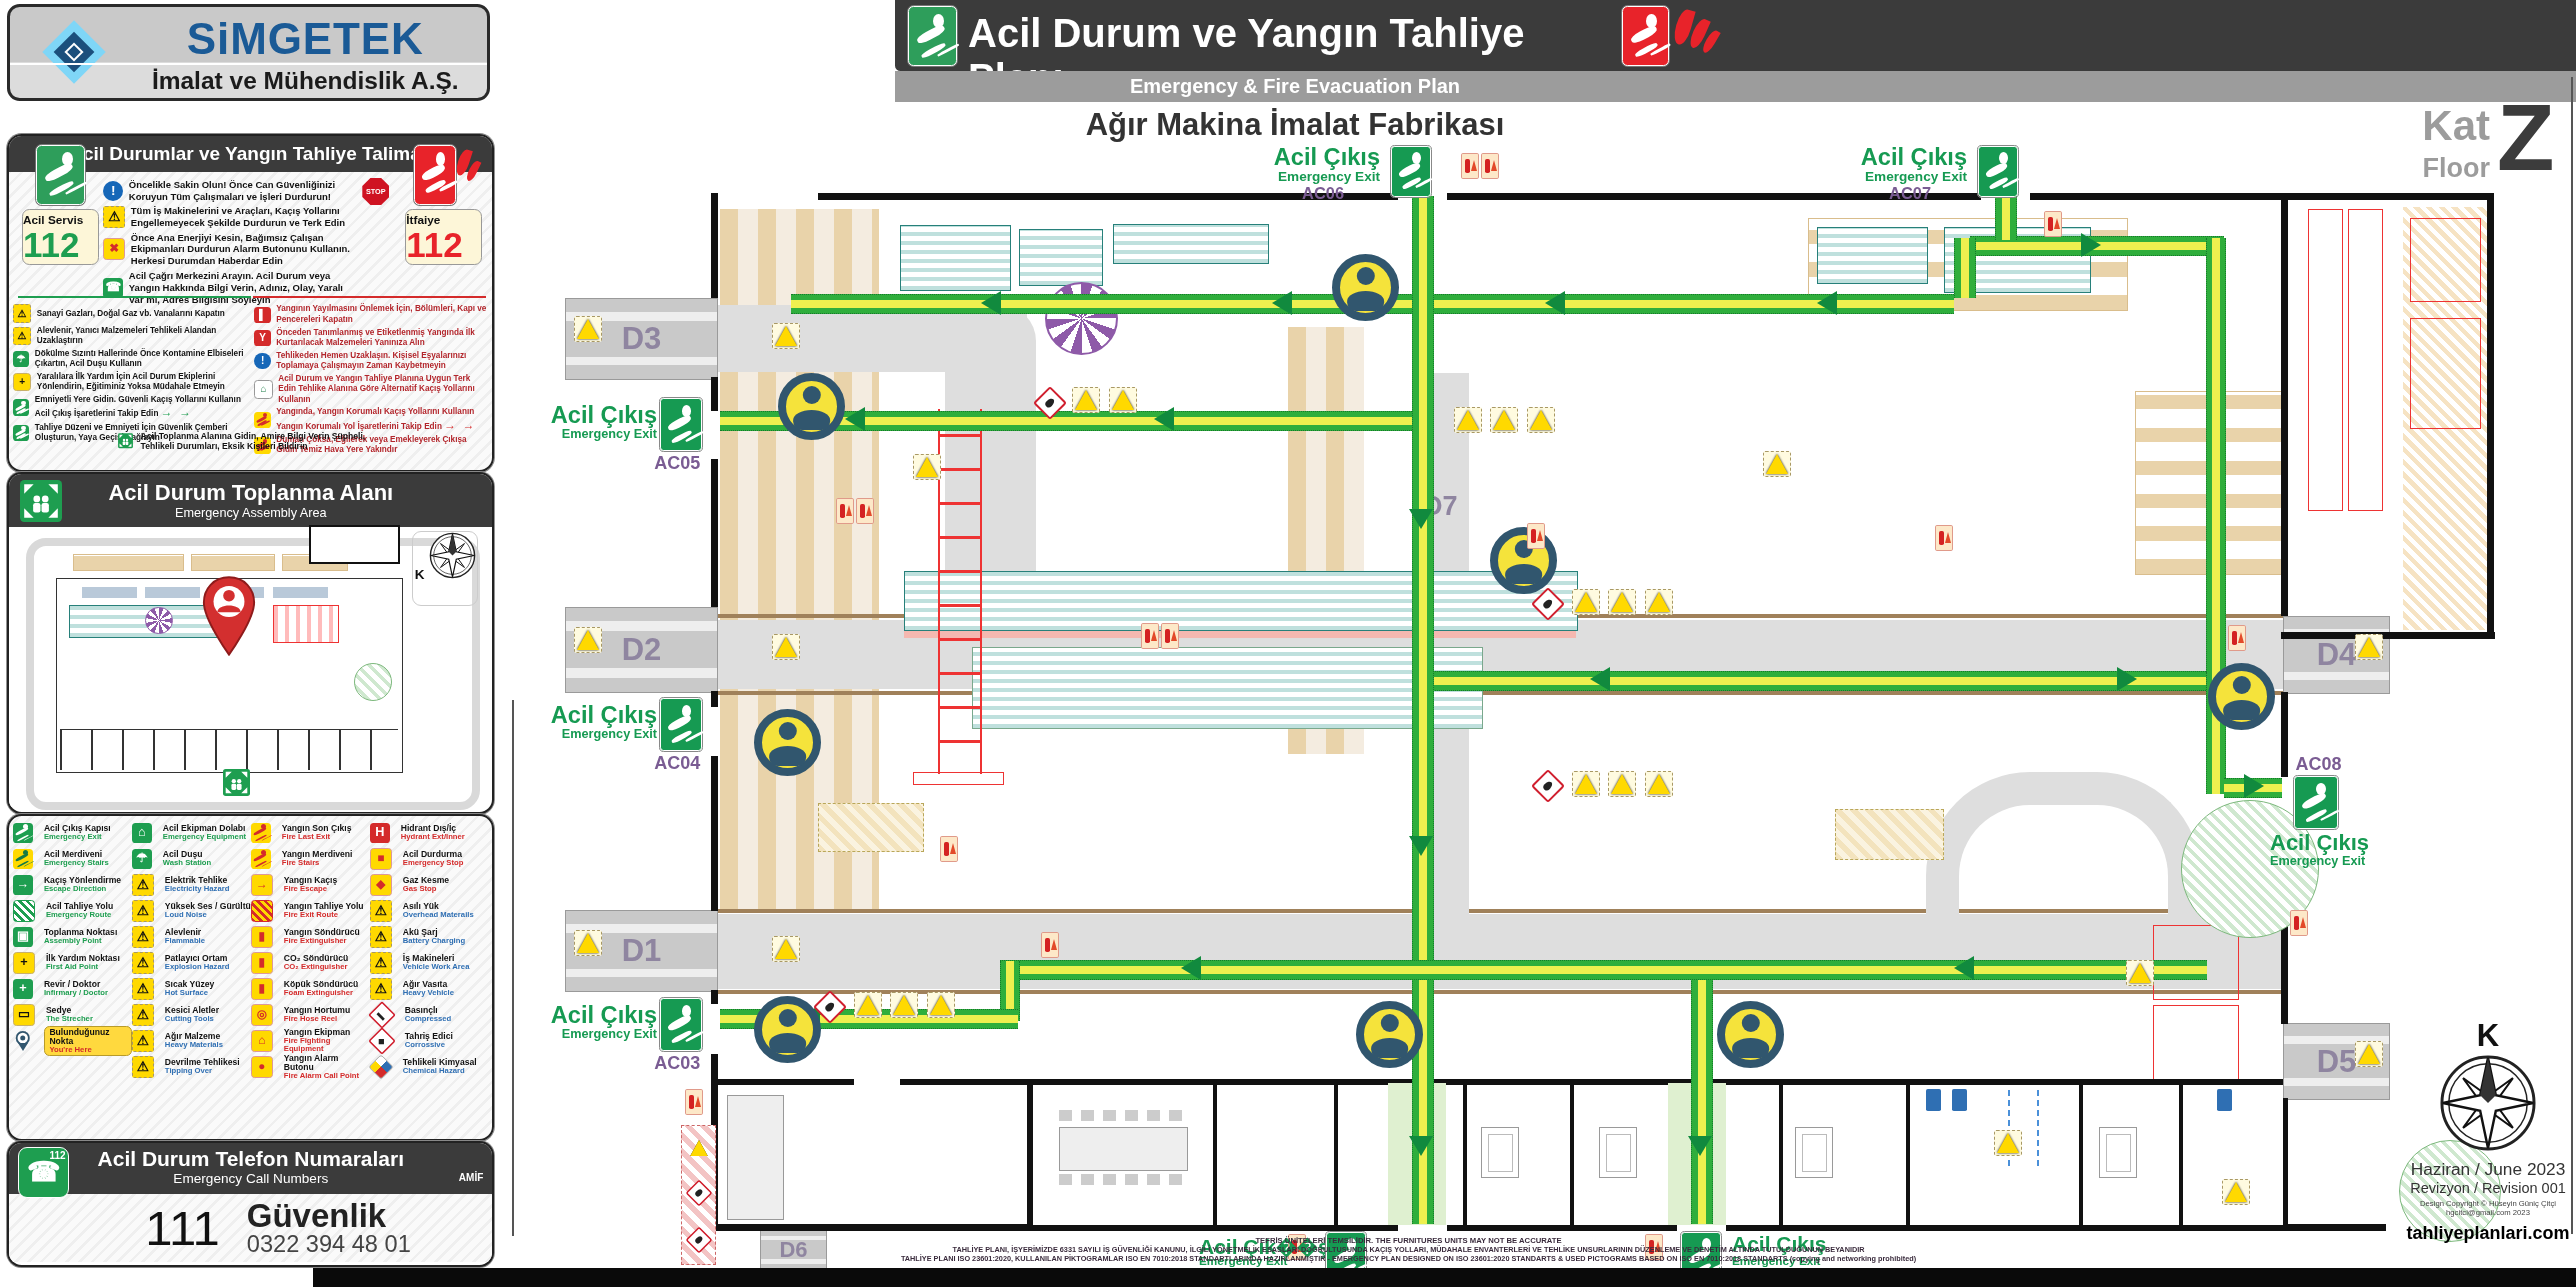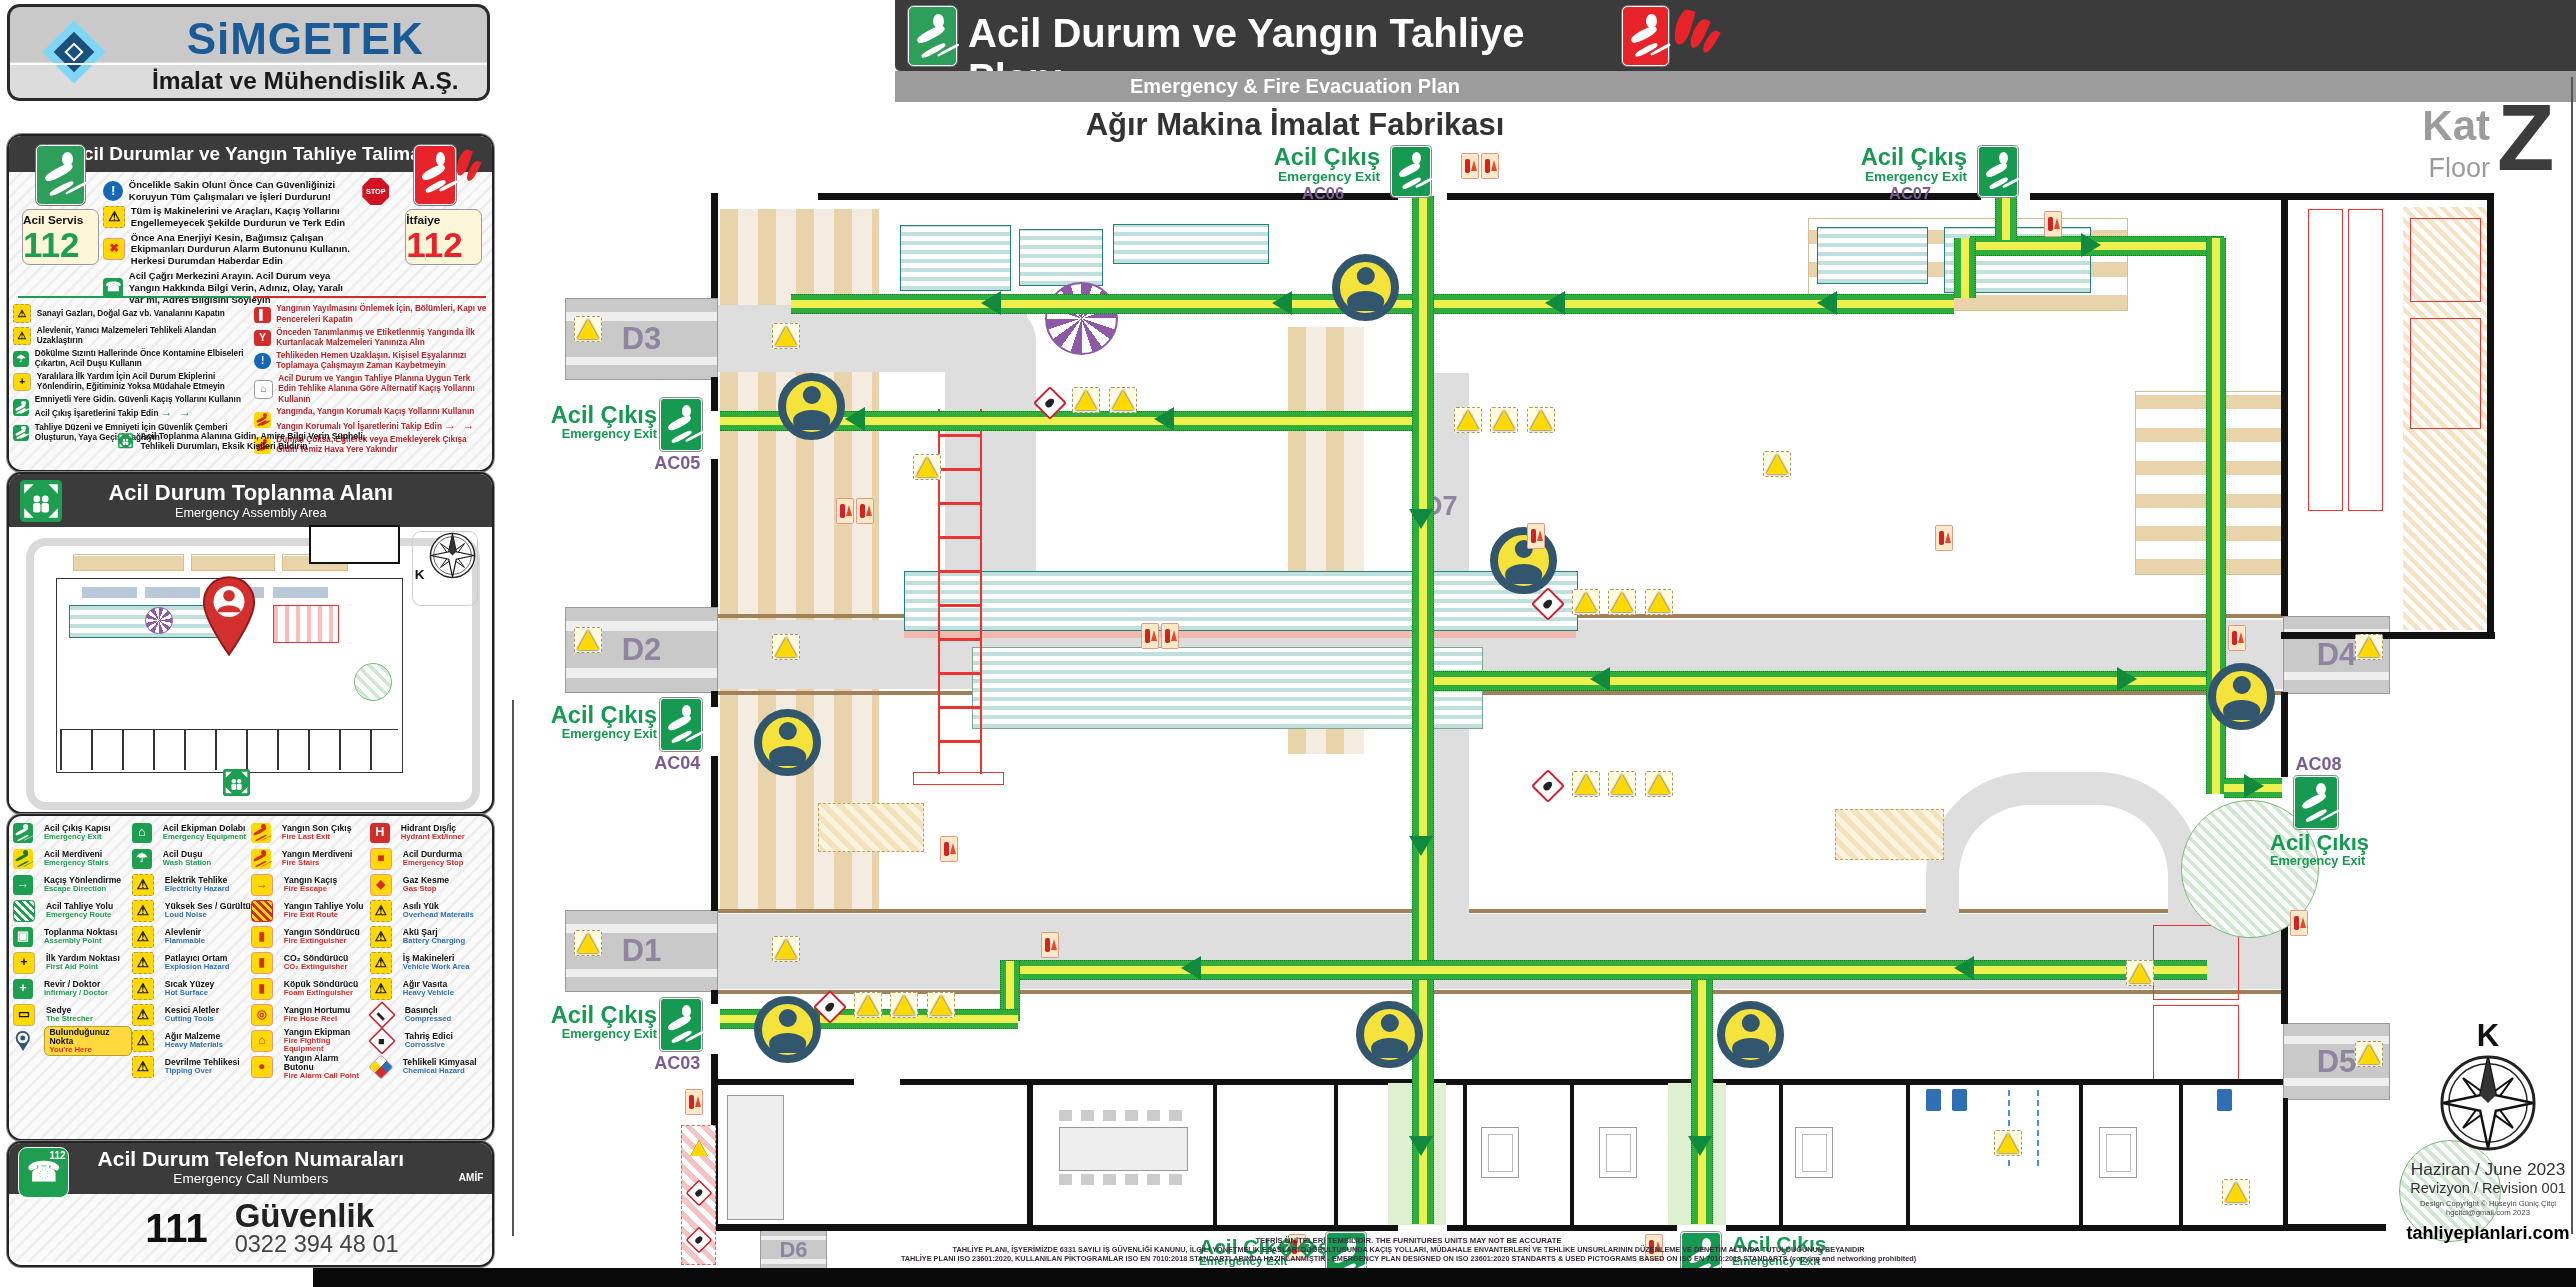--- a/index.html
+++ b/index.html
@@ -177,21 +177,21 @@
     <span class="flame" style="left:798px;top:18px;width:11.8px;height:31px;transform:rotate(24deg)"></span>
     <span class="flame" style="left:811px;top:29px;width:9px;height:25.4px;transform:rotate(30deg)"></span>
   </div>
   <div class="abs" style="left:895px;top:71px;width:1681px;height:31px;background:#9c9c9c">
     <div style="width:800px;text-align:center;font-size:20px;font-weight:bold;color:#fff;padding-top:3.6px">Emergency &amp; Fire Evacuation Plan</div>
   </div>
   <div class="abs" style="left:895px;top:107px;width:800px;text-align:center;font-size:31px;font-weight:900;color:#333">Ağır Makina İmalat Fabrikası</div>
 
   <div class="abs" style="left:2381px;top:102px;width:186px;height:104px">
     <div class="abs" style="left:0;top:0;width:109px;text-align:right;font-size:42px;font-weight:900;color:#9c9c9c">Kat</div>
-    <div class="abs" style="left:0;top:51px;width:109px;text-align:right;font-size:27px;font-weight:normal;color:#9c9c9c">Floor</div>
+    <div class="abs" style="left:0;top:51px;width:109px;text-align:right;font-size:27px;font-weight:bold;color:#9c9c9c">Floor</div>
     <div class="abs" style="left:116px;top:-11px;font-size:94px;font-weight:900;color:#3c3c3c;line-height:1">Z</div>
   </div>
 
   <div class="panel hatchbg" style="top:134px;height:334px">
     <div class="panel-head" style="height:36px">
       <div style="font-size:19px;padding-top:7.3px">Acil Durumlar ve Yangın Tahliye Talimatı</div>
     </div>
     <span class="bigsign" style="left:27px;top:9px;width:47px;height:58px;background:#2e9e5b">
       <span class="prun" style="position:absolute;inset:1.8px;background:none;font-size:44px"></span>
     </span>
@@ -690,21 +690,21 @@
 
   <div class="panel" style="top:1141px;height:122px">
     <div class="panel-head" style="height:51px">
       <div style="font-size:21px;padding-top:3.6px">Acil Durum Telefon Numaraları</div>
       <div style="font-size:13.6px;font-weight:normal">Emergency Call Numbers</div>
       <div class="abs" style="right:9px;top:29px;font-size:10px">AMİF</div>
       <div class="abs" style="left:9px;top:3.6px;width:49px;height:49px;background:#1e9e50;border-radius:9px;border:1.8px solid #fff;
                   display:flex;align-items:center;justify-content:center;color:#fff;font-size:27px">☎<b style="font-size:10px;position:absolute;right:2.7px;top:2.7px">112</b></div>
     </div>
     <div class="hatchbg" style="height:68px;display:flex;align-items:center;gap:27px;padding-left:136px">
-      <div style="font-size:40px;font-weight:700">111</div>
+      <div style="font-size:49px;font-weight:400">111</div>
       <div>
         <div style="font-size:33px;font-weight:bold;color:#222;line-height:1">Güvenlik</div>
         <div style="font-size:23.6px;color:#444;line-height:1.1">0322 394 48 01</div>
       </div>
     </div>
   </div>
 
   <div class="abs" id="plan" style="left:0;top:0;width:2576px;height:1288px">
     <div class="abs" style="left:512px;top:700px;width:1.8px;height:536px;background:#555"></div>
     <div class="abs" style="left:2571px;top:77px;width:1.8px;height:1157px;background:#555"></div>

